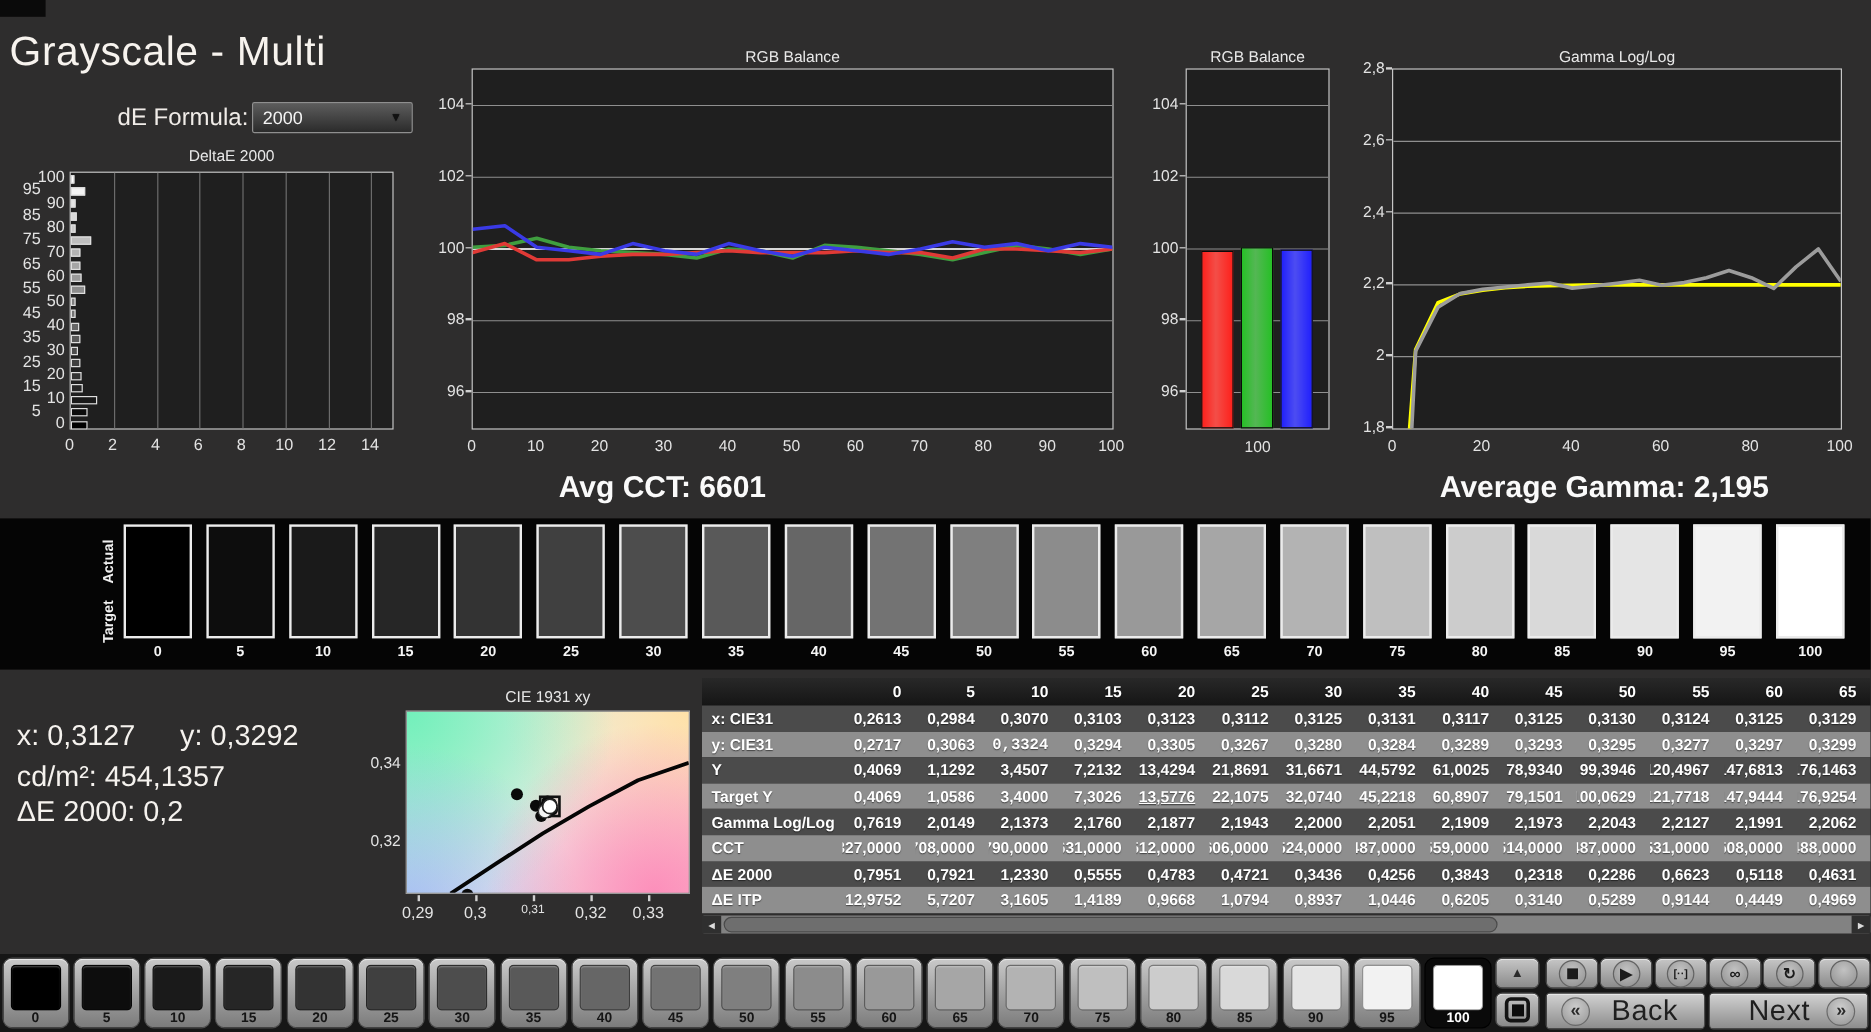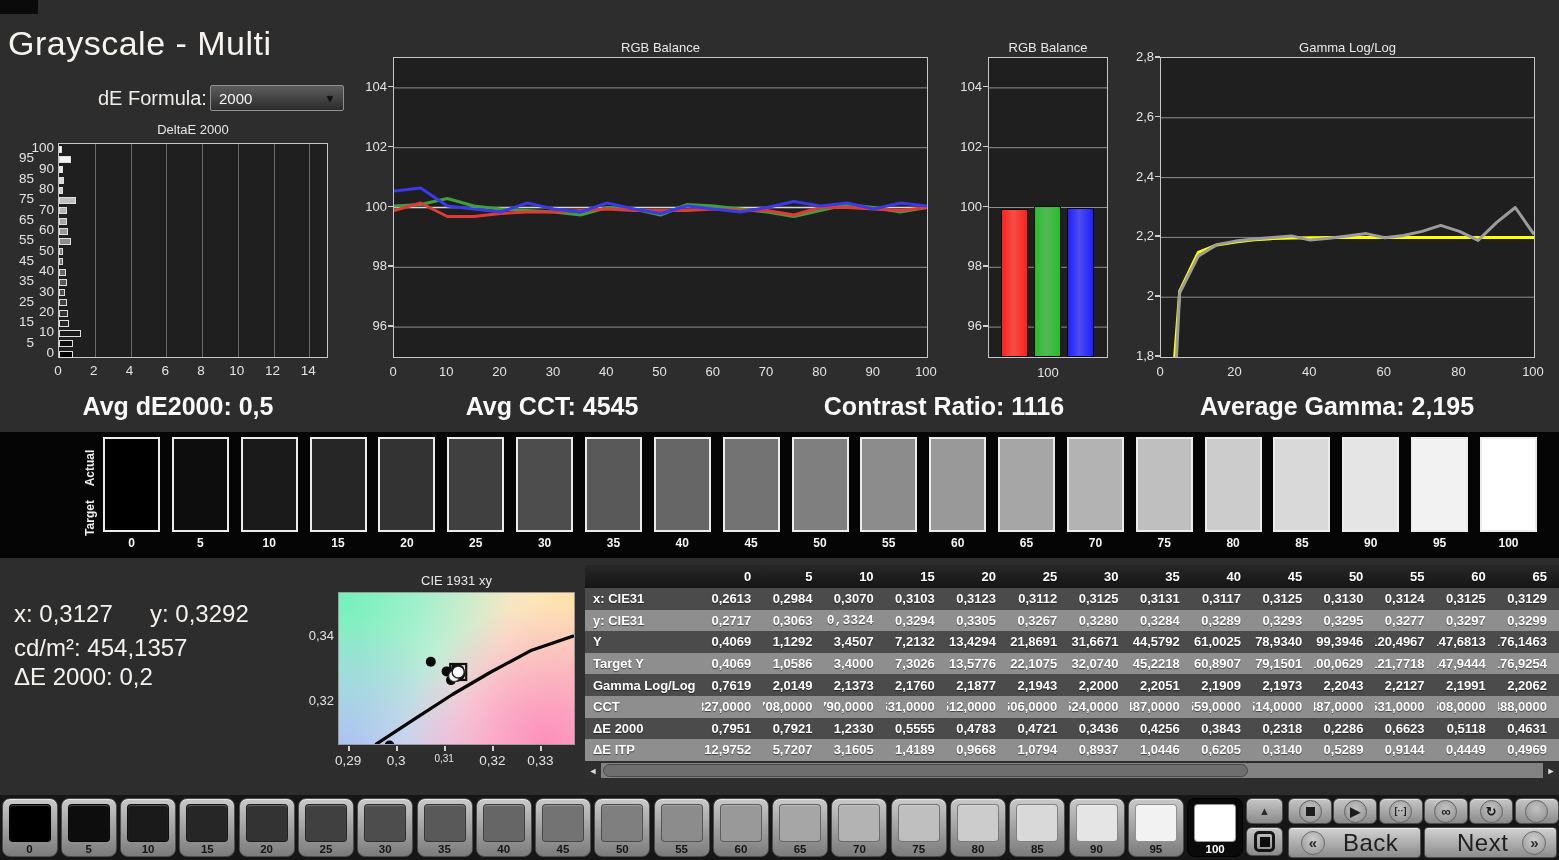--- a/index.html
+++ b/index.html
@@ -217,23 +217,21 @@
       <div class="tick r abs" style="left: -1px; top: 16px; width: 30px;">2,8</div>
       <div class="tickmark abs" style="left: 30px; top: 23px; width: 5px; height: 1.5px;"></div>
       <div class="tick c abs" style="left: 20px; top: 331px; width: 30px;">0</div>
       <div class="tick c abs" style="left: 94.6px; top: 331px; width: 30px;">20</div>
       <div class="tick c abs" style="left: 169.2px; top: 331px; width: 30px;">40</div>
       <div class="tick c abs" style="left: 243.8px; top: 331px; width: 30px;">60</div>
       <div class="tick c abs" style="left: 318.4px; top: 331px; width: 30px;">80</div>
       <div class="tick c abs" style="left: 393px; top: 331px; width: 30px;">100</div>
     </div>
 
-  <div class="stat" style="left:28px;top:392px;width:300px;">Avg dE2000: 0,5</div>
-  <div class="stat" style="left:402px;top:392px;width:300px;">Avg CCT: 4545</div>
-  <div class="stat" style="left:794px;top:392px;width:300px;">Contrast Ratio: 1116</div>
+  <div class="stat" style="left:402px;top:392px;width:300px;">Avg CCT: 6601</div>
   <div class="stat" style="left:1187px;top:392px;width:300px;">Average Gamma: 2,195</div>
 
   <div class="abs swatch-band" id="swatch-band" style="left:0;top:432px;width:1559px;height:126px;">
     <div class="vlabel" style="left:60px;top:29px;width:60px;height:14px;">Actual</div>
     <div class="vlabel" style="left:60px;top:79px;width:60px;height:14px;">Target</div>
   <div class="swatch" style="left: 103px; top: 5px; width: 57px; height: 95px; background: rgb(0, 0, 0);"></div>
       <div class="swatch-label" style="left: 97px; top: 104px; width: 69px;">0</div>
       <div class="swatch" style="left: 171.8px; top: 5px; width: 57px; height: 95px; background: rgb(13, 13, 13);"></div>
       <div class="swatch-label" style="left: 165.8px; top: 104px; width: 69px;">5</div>
       <div class="swatch" style="left: 240.7px; top: 5px; width: 57px; height: 95px; background: rgb(26, 26, 26);"></div>
@@ -394,21 +392,21 @@
         <div class="tbl-cell" style="width: 61.7px;">120,4967</div>
         <div class="tbl-cell" style="width: 61.7px;">147,6813</div>
         <div class="tbl-cell" style="width: 61.7px;">176,1463</div>
       </div>
       <div class="tbl-row" style="height: 21.6px; background: rgb(142, 142, 142);">
         <div class="tbl-cell lbl" style="width: 118px;">Target Y</div>
         <div class="tbl-cell" style="width: 61.7px;">0,4069</div>
         <div class="tbl-cell" style="width: 61.7px;">1,0586</div>
         <div class="tbl-cell" style="width: 61.7px;">3,4000</div>
         <div class="tbl-cell" style="width: 61.7px;">7,3026</div>
-        <div class="tbl-cell" style="width: 61.7px;">13,5776</div>
+        <div class="tbl-cell" style="width: 61.7px; text-decoration: underline;">13,5776</div>
         <div class="tbl-cell" style="width: 61.7px;">22,1075</div>
         <div class="tbl-cell" style="width: 61.7px;">32,0740</div>
         <div class="tbl-cell" style="width: 61.7px;">45,2218</div>
         <div class="tbl-cell" style="width: 61.7px;">60,8907</div>
         <div class="tbl-cell" style="width: 61.7px;">79,1501</div>
         <div class="tbl-cell" style="width: 61.7px;">100,0629</div>
         <div class="tbl-cell" style="width: 61.7px;">121,7718</div>
         <div class="tbl-cell" style="width: 61.7px;">147,9444</div>
         <div class="tbl-cell" style="width: 61.7px;">176,9254</div>
       </div>

